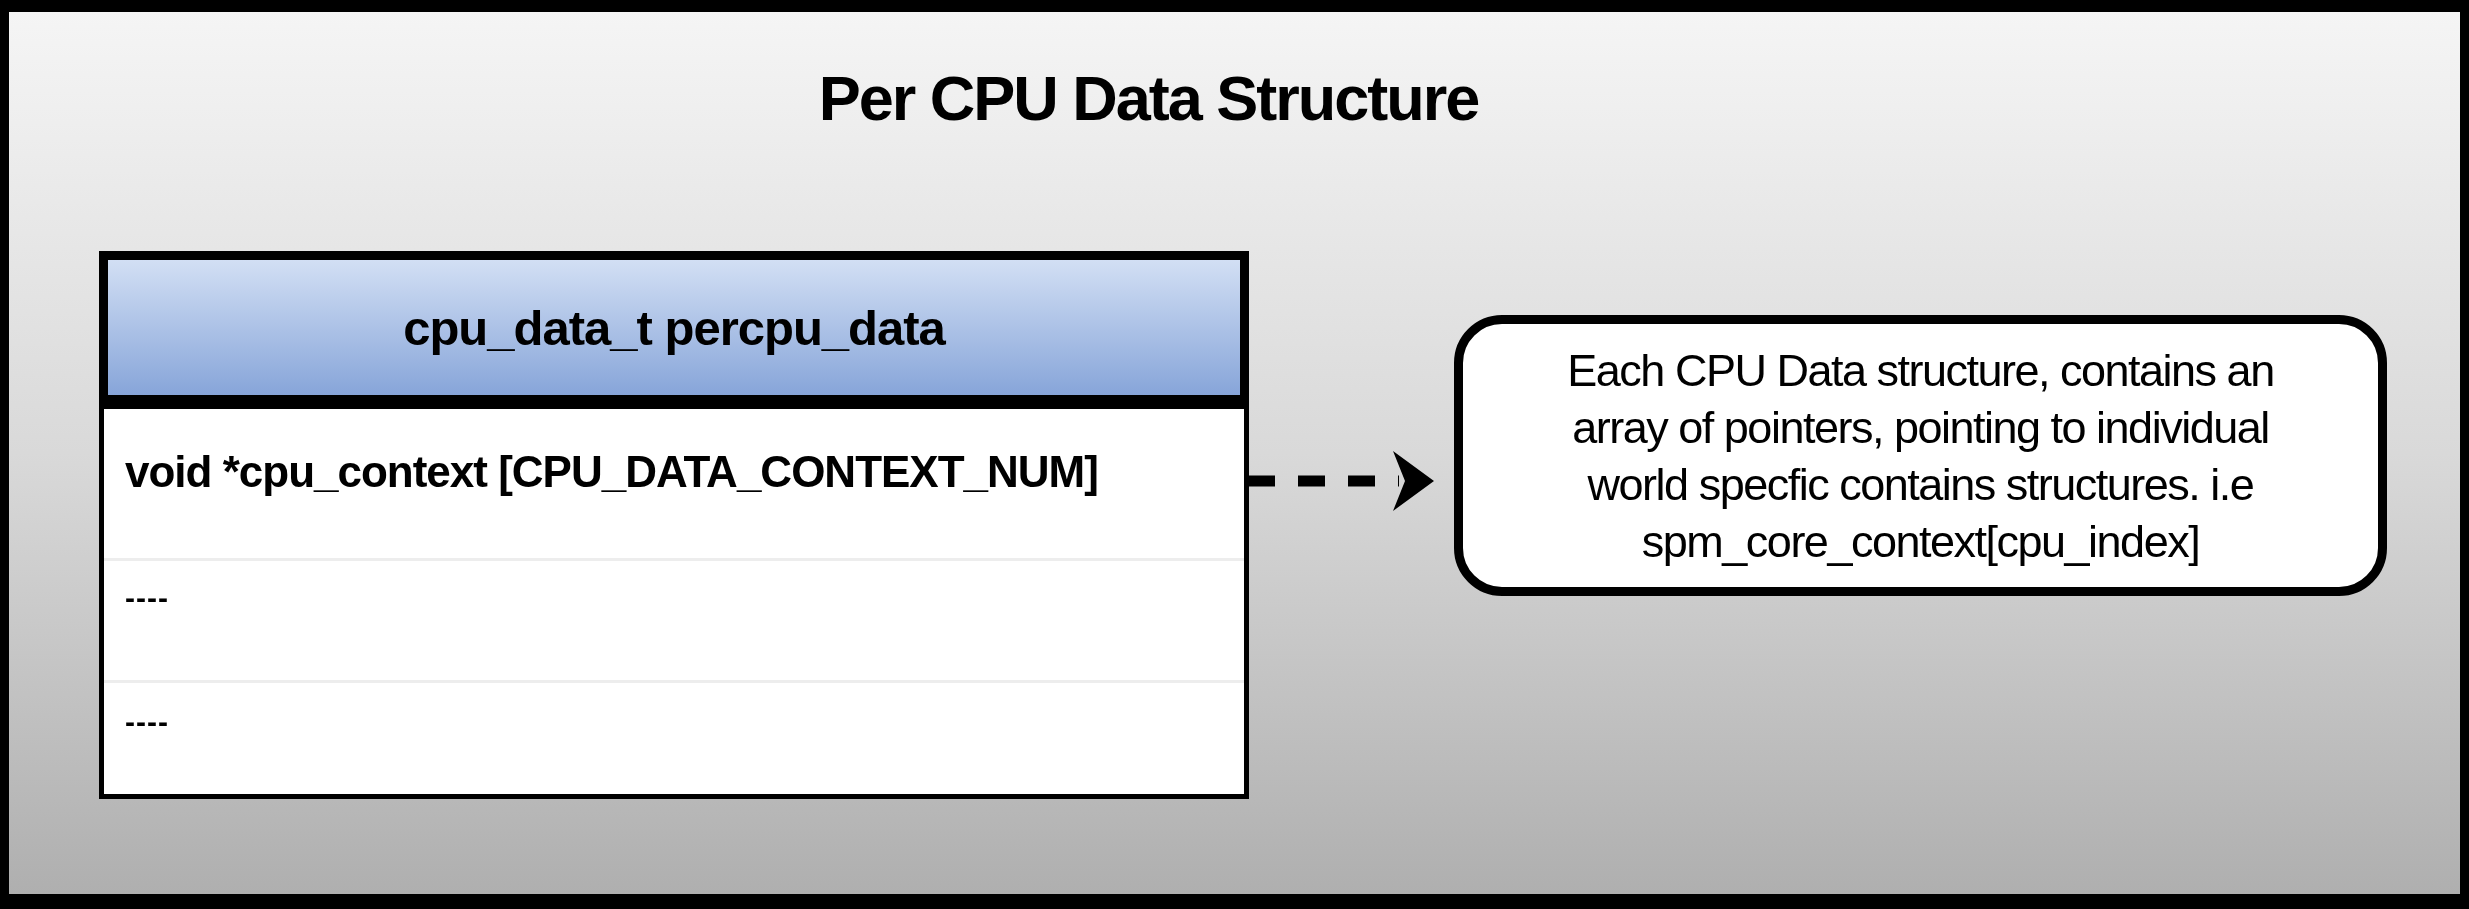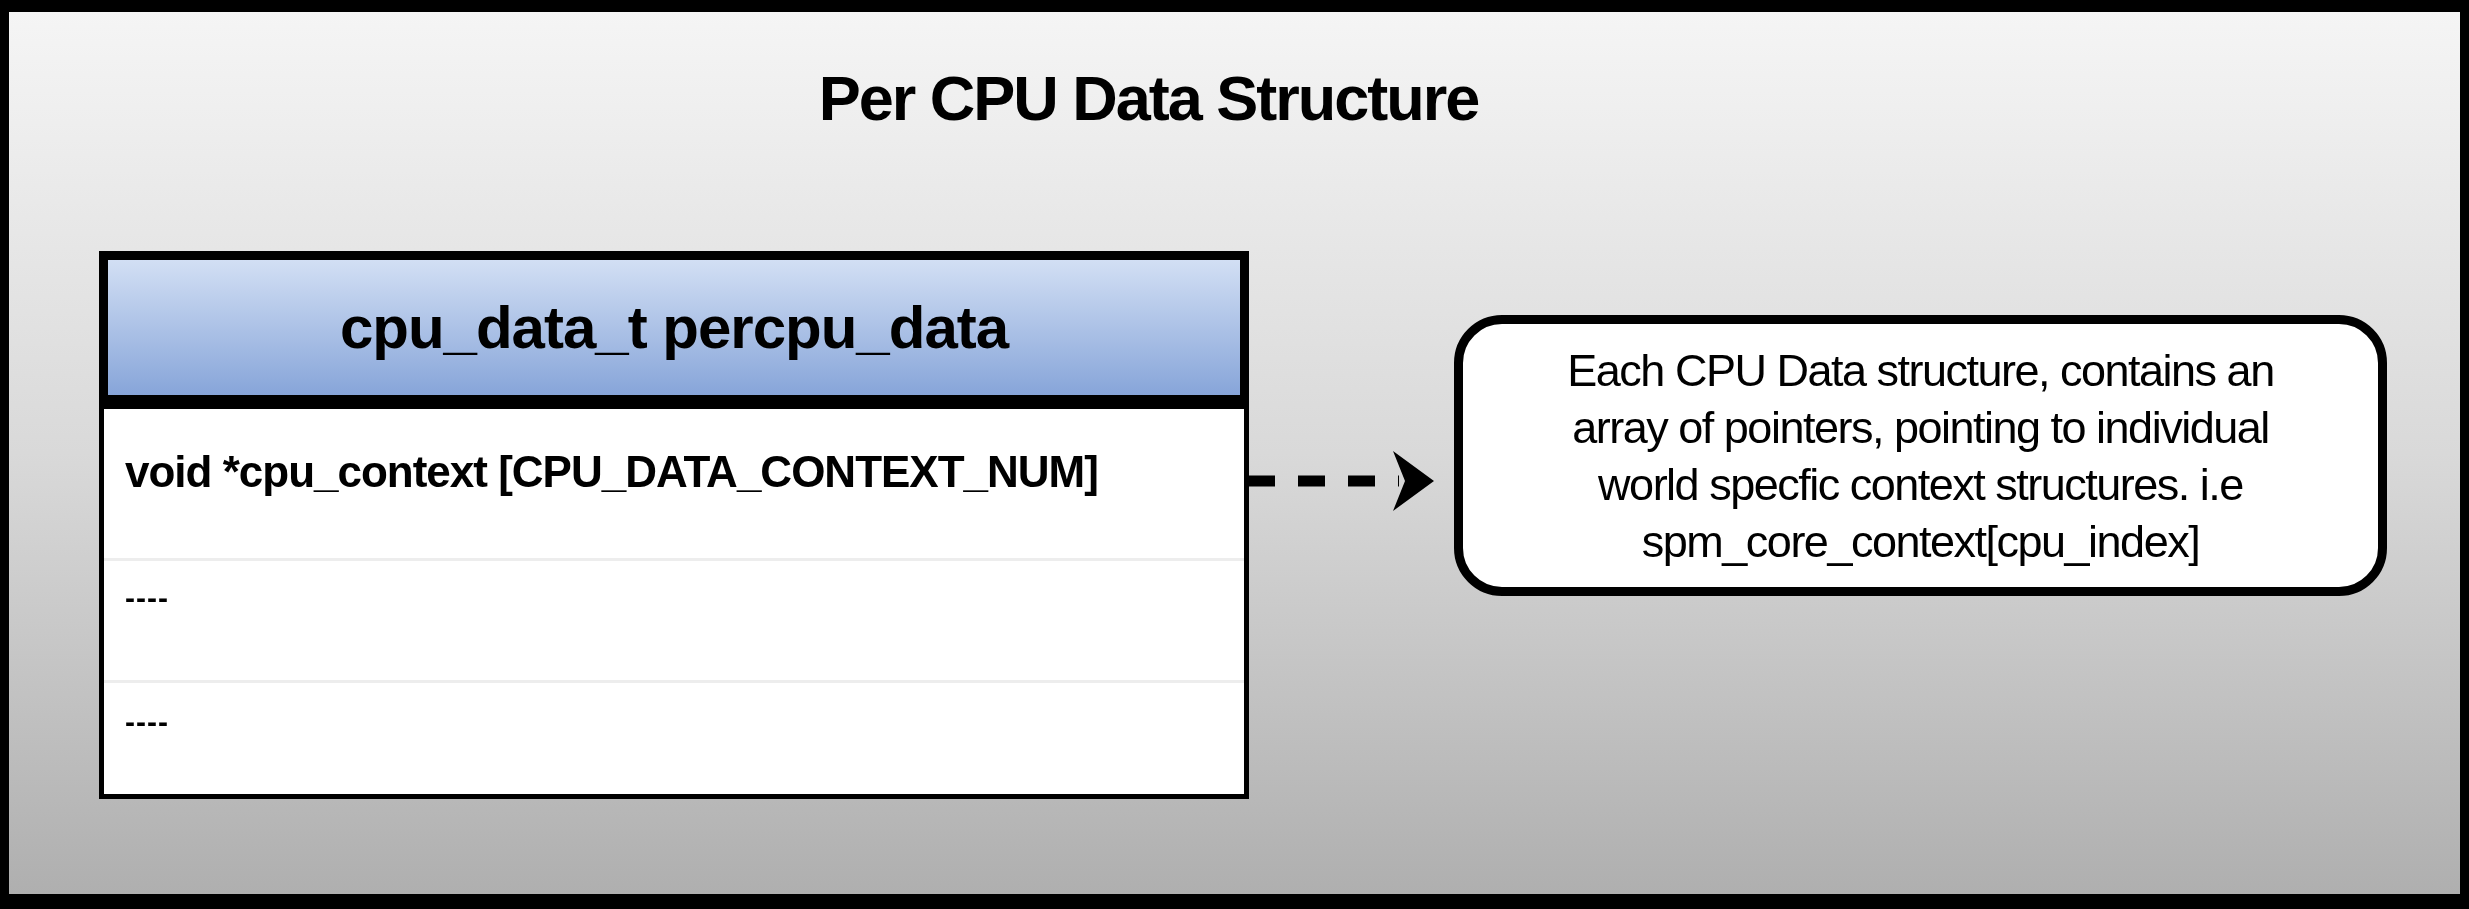--- a/index.html
+++ b/index.html
@@ -44,21 +44,21 @@
     box-sizing: border-box;
     border: 9px solid #000;
     background: linear-gradient(180deg,
       var(--header-top, #d2dff4) 0%,
       var(--header-bottom, #87a5d9) 100%);
     display: flex;
     flex-direction: column;
     justify-content: center;
     align-items: center;
     text-align: center;
-    font-size: 60px;
+    font-size: 49px;
     font-weight: bold;
     letter-spacing: -1px;
     line-height: 62px;
     color: var(--ink, #000);
     white-space: nowrap;
     z-index: 2;
   }
   .struct-body {
     position: absolute;
     left: 90px;
@@ -146,17 +146,17 @@
   </div>
 
   <svg class="arrow-svg" viewBox="0 0 212 88">
     <line x1="1" y1="44" x2="152" y2="44" stroke="#000000" stroke-width="11" stroke-dasharray="27 23"></line>
     <polygon points="146,14 187,44 146,74 158,44" fill="#000000"></polygon>
   </svg>
 
   <div class="callout">
     <div>Each CPU Data structure, contains an</div>
     <div>array of pointers, pointing to individual</div>
-    <div>world specfic context structures. i.e</div>
+    <div>world specfic contains structures. i.e</div>
     <div>spm_core_context[cpu_index]</div>
   </div>
 
 </div>
 
 </body></html>

